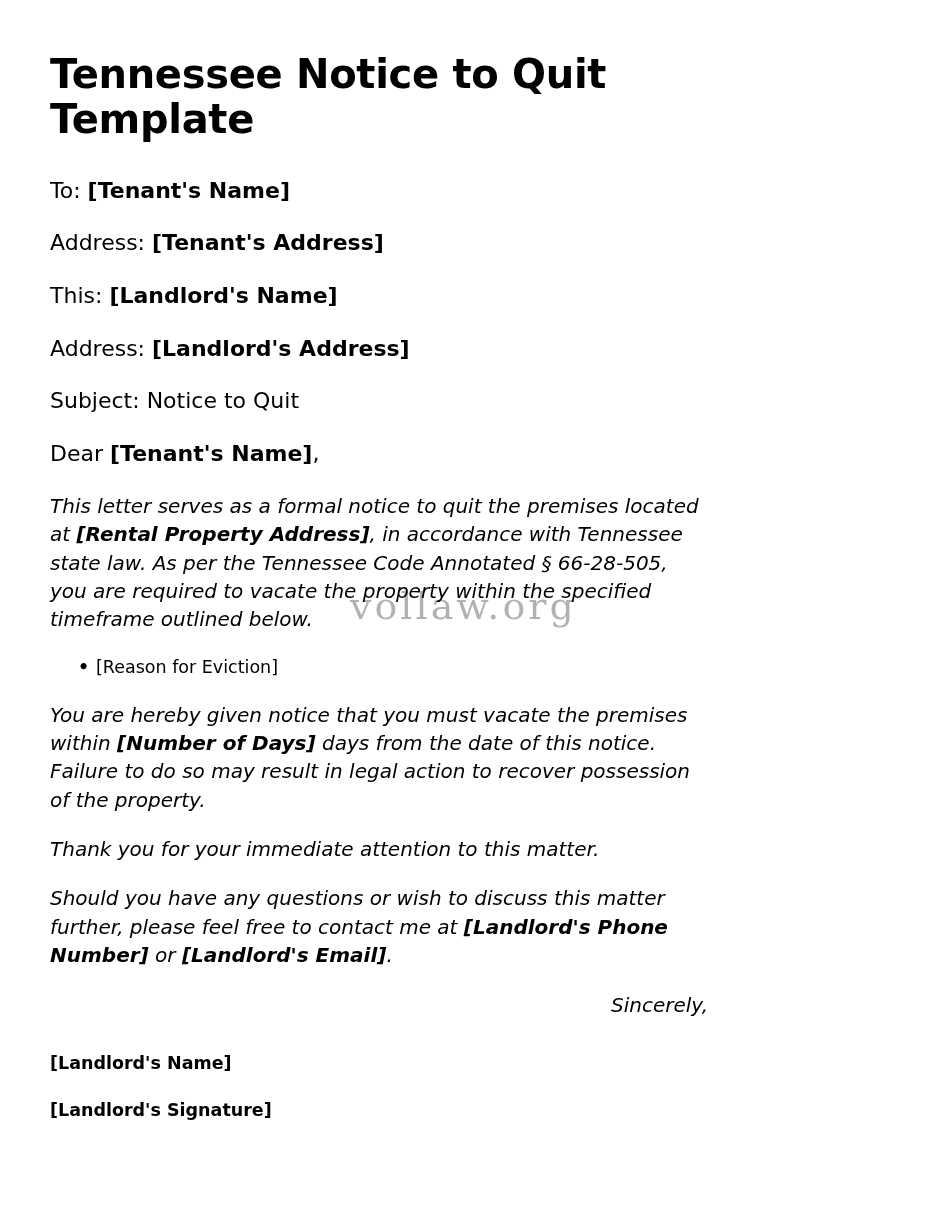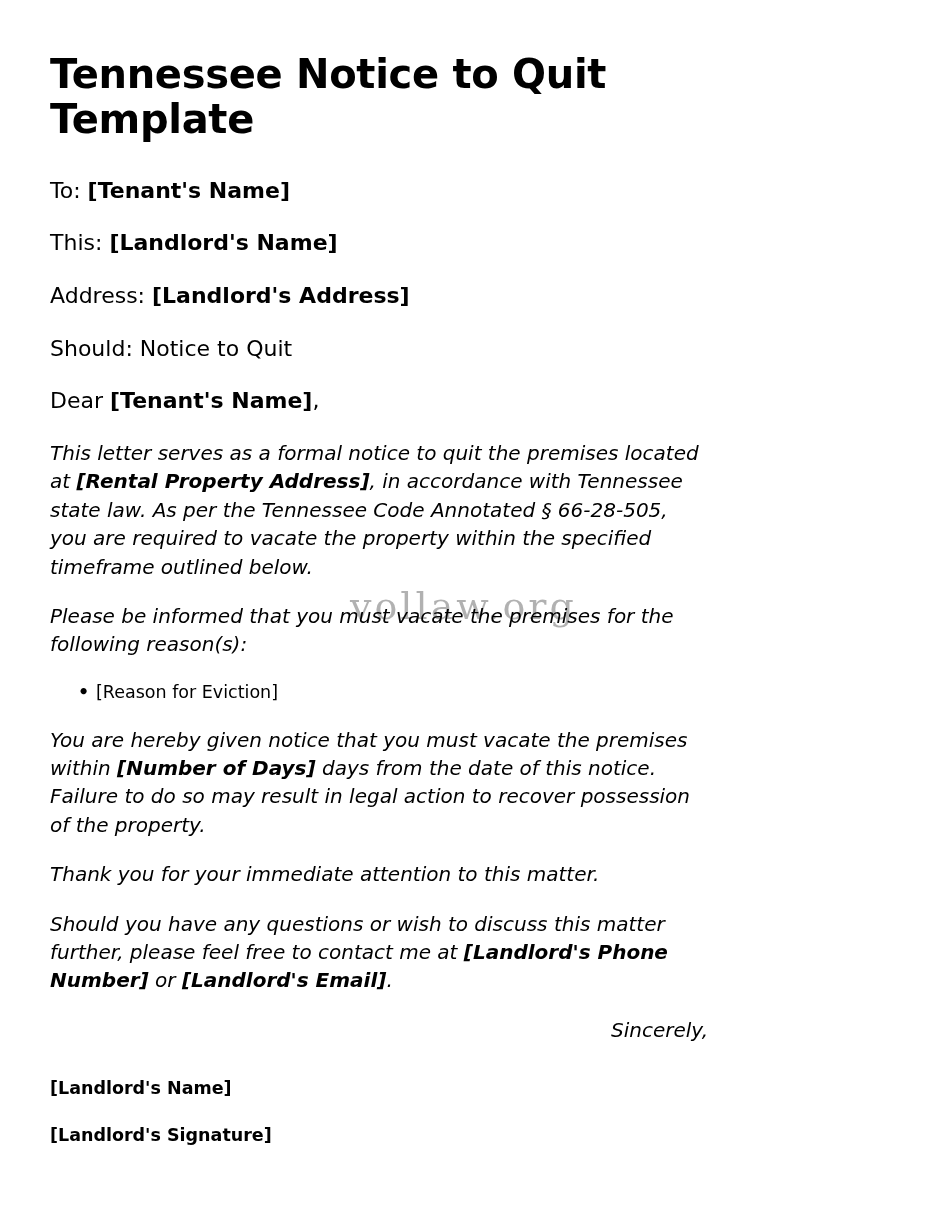--- a/index.html
+++ b/index.html
@@ -90,41 +90,43 @@
 <body>
 
 <div class="page">
 
   <h1 class="doc-title">Tennessee Notice to Quit Template</h1>
 
   <p class="meta-line">
     <span>To: </span><b>[Tenant's Name]</b>
   </p>
 
+  <p class="meta-line">
+    <span>Address: </span><b>[Tenant's Address]</b>
+  </p>
 
 
   <p class="meta-line">
     <span>This: </span><b>[Landlord's Name]</b>
   </p>
 
   <p class="meta-line">
     <span>Address: </span><b>[Landlord's Address]</b>
   </p>
 
-  <p class="meta-line">Should: Notice to Quit</p>
+  <p class="meta-line">Subject: Notice to Quit</p>
 
   <p class="meta-line">
     <span>Dear </span><b>[Tenant's Name]</b><span>,</span>
   </p>
 
   <p class="para">
     <span>This letter serves as a formal notice to quit the premises located at </span><b>[Rental Property Address]</b><span>, in accordance with Tennessee state law. As per the Tennessee Code Annotated § 66-28-505, you are required to vacate the property within the specified timeframe outlined below.</span>
   </p>
 
-  <p class="para">Please be informed that you must vacate the premises for the following reason(s):</p>
 
   <ul class="bullet-list">
     <li class="bullet-item">[Reason for Eviction]</li>
   </ul>
 
   <p class="para">
     <span>You are hereby given notice that you must vacate the premises within </span><b>[Number of Days]</b><span> days from the date of this notice. Failure to do so may result in legal action to recover possession of the property.</span>
   </p>
 
   <p class="para">Thank you for your immediate attention to this matter.</p>

